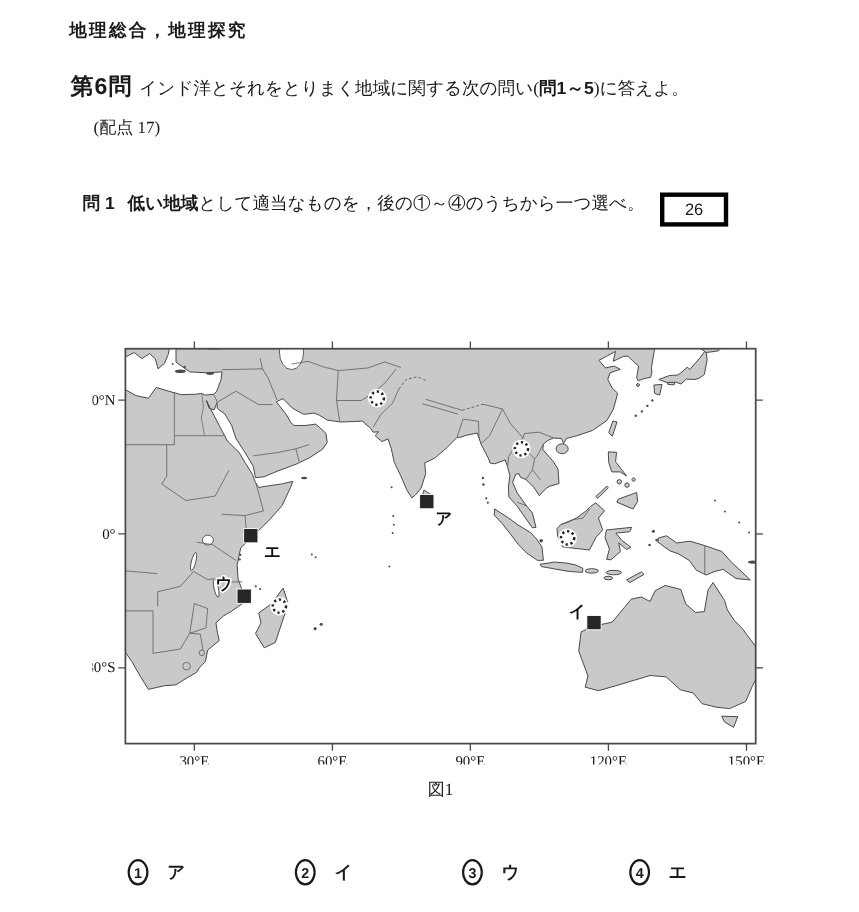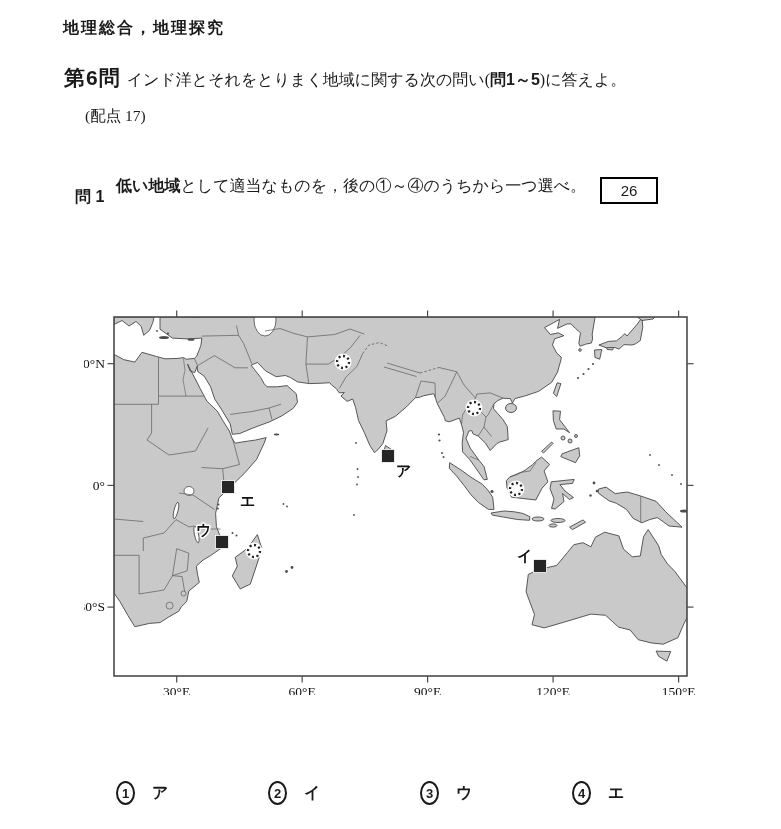--- a/index.html
+++ b/index.html
@@ -10,24 +10,24 @@
   .gothic { font-family:"Liberation Sans", sans-serif; font-weight:bold; }
 
   .course-title { position:absolute; left:63px; top:18px; font-size:16px; letter-spacing:2px; }
 
   .q6row { position:absolute; left:64px; top:64px; display:flex; align-items:baseline; }
   .q6num { font-size:21px; margin-right:6px; letter-spacing:1px; }
   .q6lead { font-size:16px; }
   .points { position:absolute; left:85px; top:106px; font-size:15.5px; }
 
   .q1 { position:absolute; left:75px; top:171px; width:660px; font-size:16px; line-height:30px; }
-  .q1-label { position:absolute; left:0; top:11px; }
+  .q1-label { position:absolute; left:0; top:0; }
   .q1-lines { margin-left:41px; }
   .ansbox {
-    display:inline-block; width:54px; height:23px; border:2px solid #000000;
+    display:inline-block; width:54px; height:23px; border:4px solid #000000;
     text-align:center; line-height:23px; font-size:15px; margin-left:14px;
     vertical-align:-5px; font-family:"Liberation Sans", sans-serif;
   }
 
   .mapwrap { position:absolute; left:84px; top:305px; width:620px; height:390px; }
   .figcap { position:absolute; left:114px; top:708px; width:573px; text-align:center; font-size:15.5px; }
 
   .choices { position:absolute; left:116px; top:781px; display:flex; }
   .choice { width:152px; display:flex; align-items:center; cursor:pointer; }
   .cnum {
@@ -271,20 +271,21 @@
         <circle class="dotcirc-halo" cx="170" cy="246" r="8.5"></circle>
         <circle class="dotcirc" cx="170" cy="246" r="6"></circle>
         <text class="mlabel" x="240" y="72"></text>
         <text class="mlabel" x="399" y="119"></text>
         <text class="mlabel" x="415" y="204"></text>
         <text class="mlabel" x="177" y="265"></text>
       </g>
     </svg>
   </div>
 
+  <div class="figcap">図1</div>
 
   <div class="choices">
     <div class="choice">
       <span class="cnum">1</span>
       <span class="clabel gothic">ア</span>
     </div>
     <div class="choice">
       <span class="cnum">2</span>
       <span class="clabel gothic">イ</span>
     </div>

